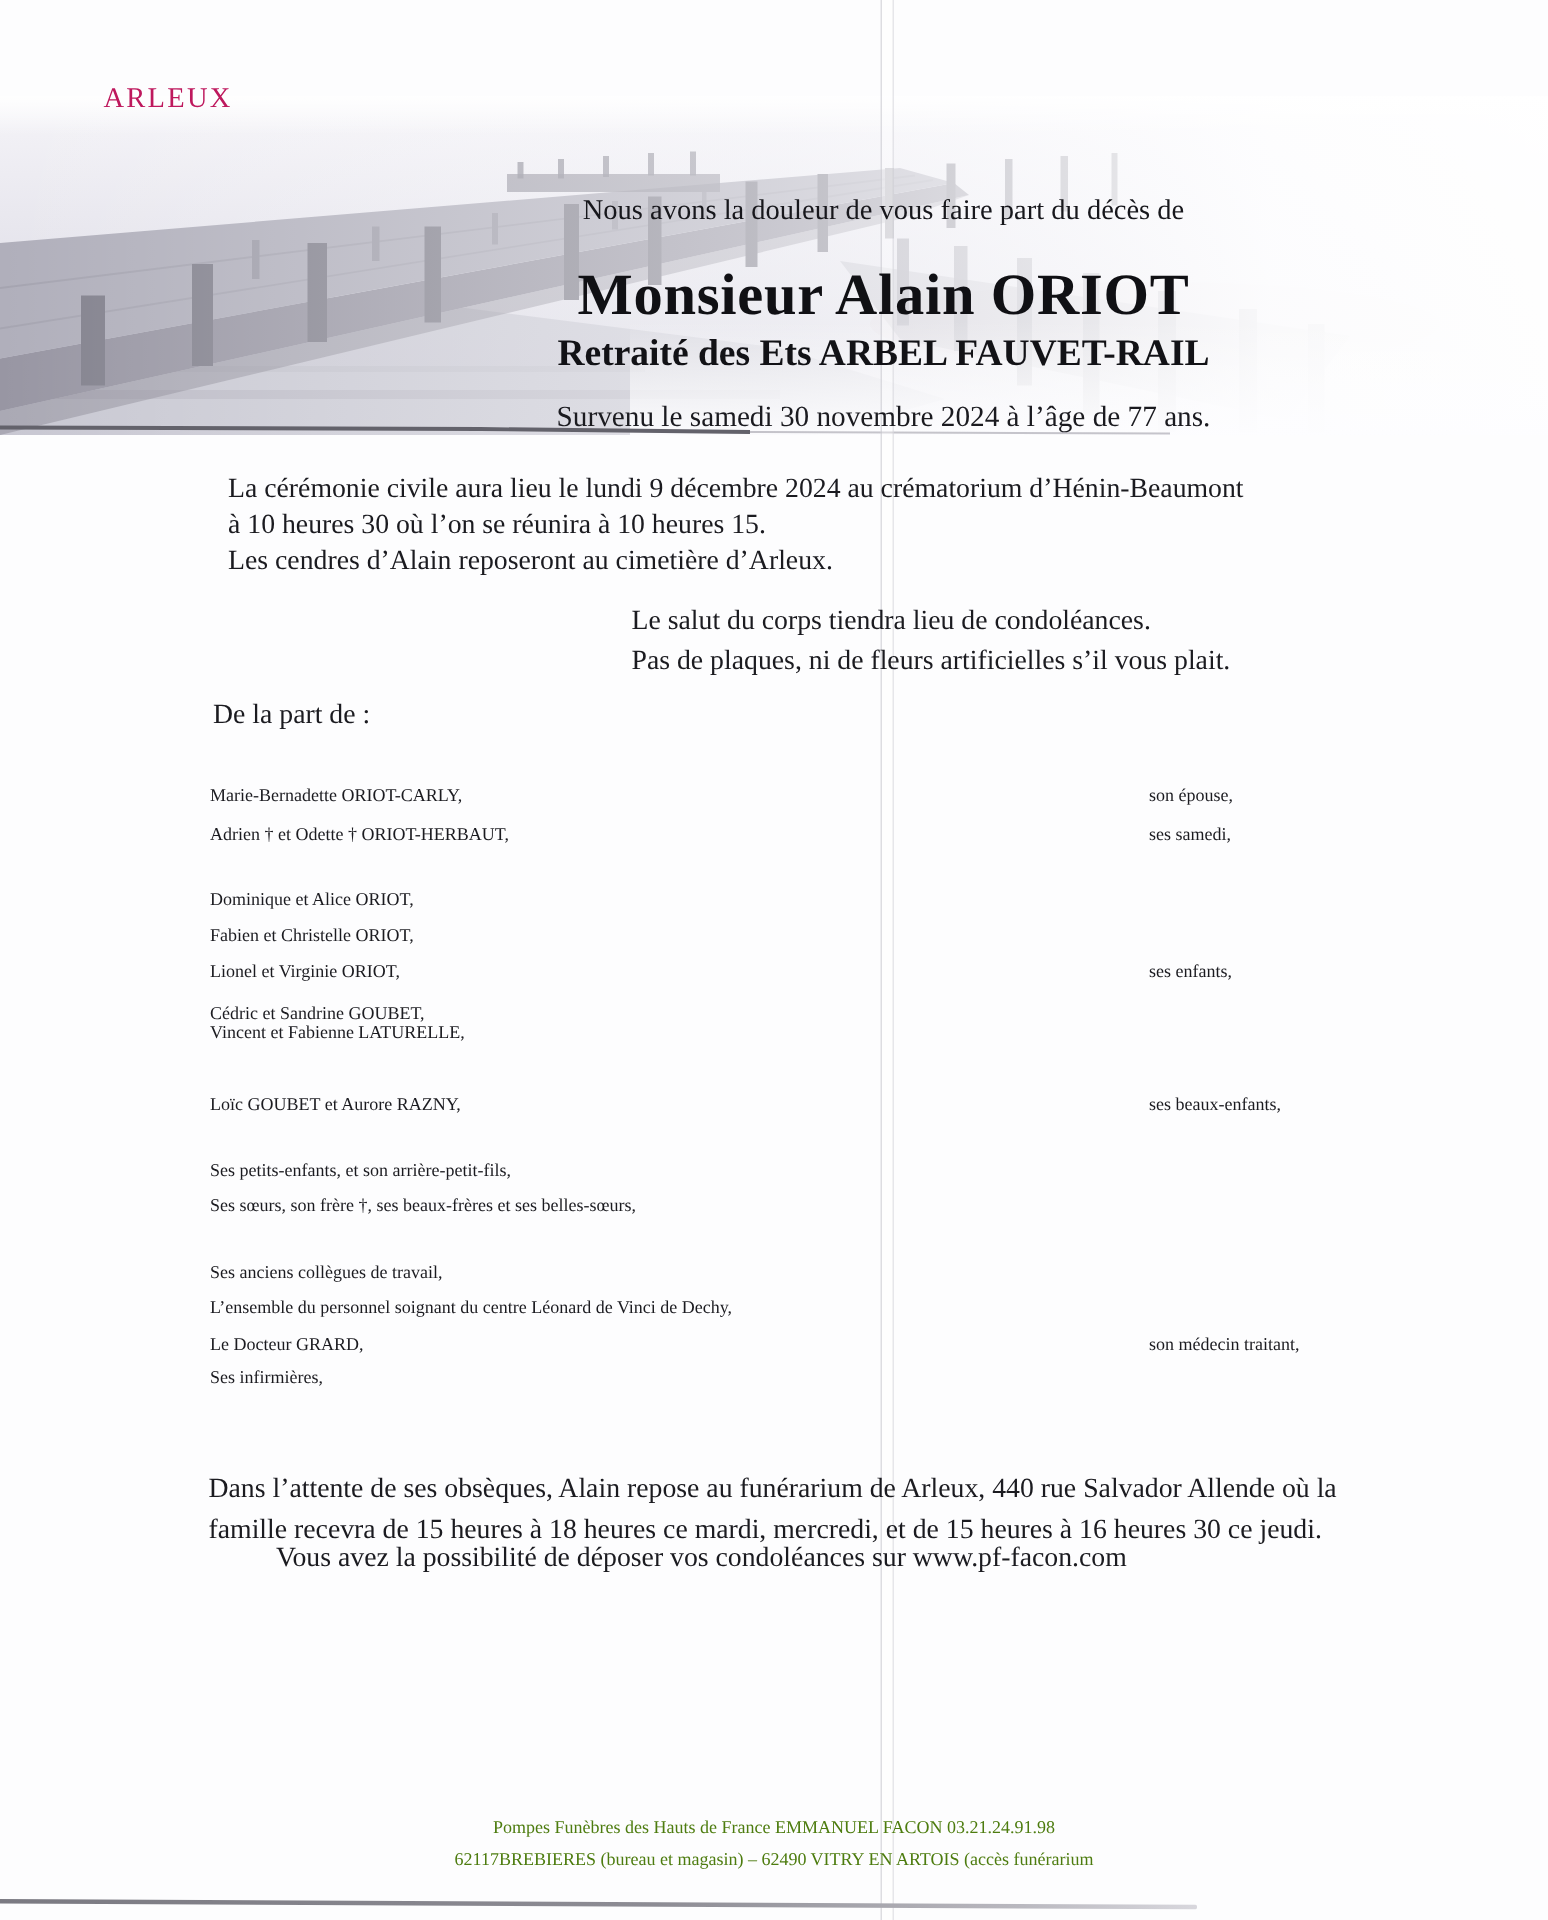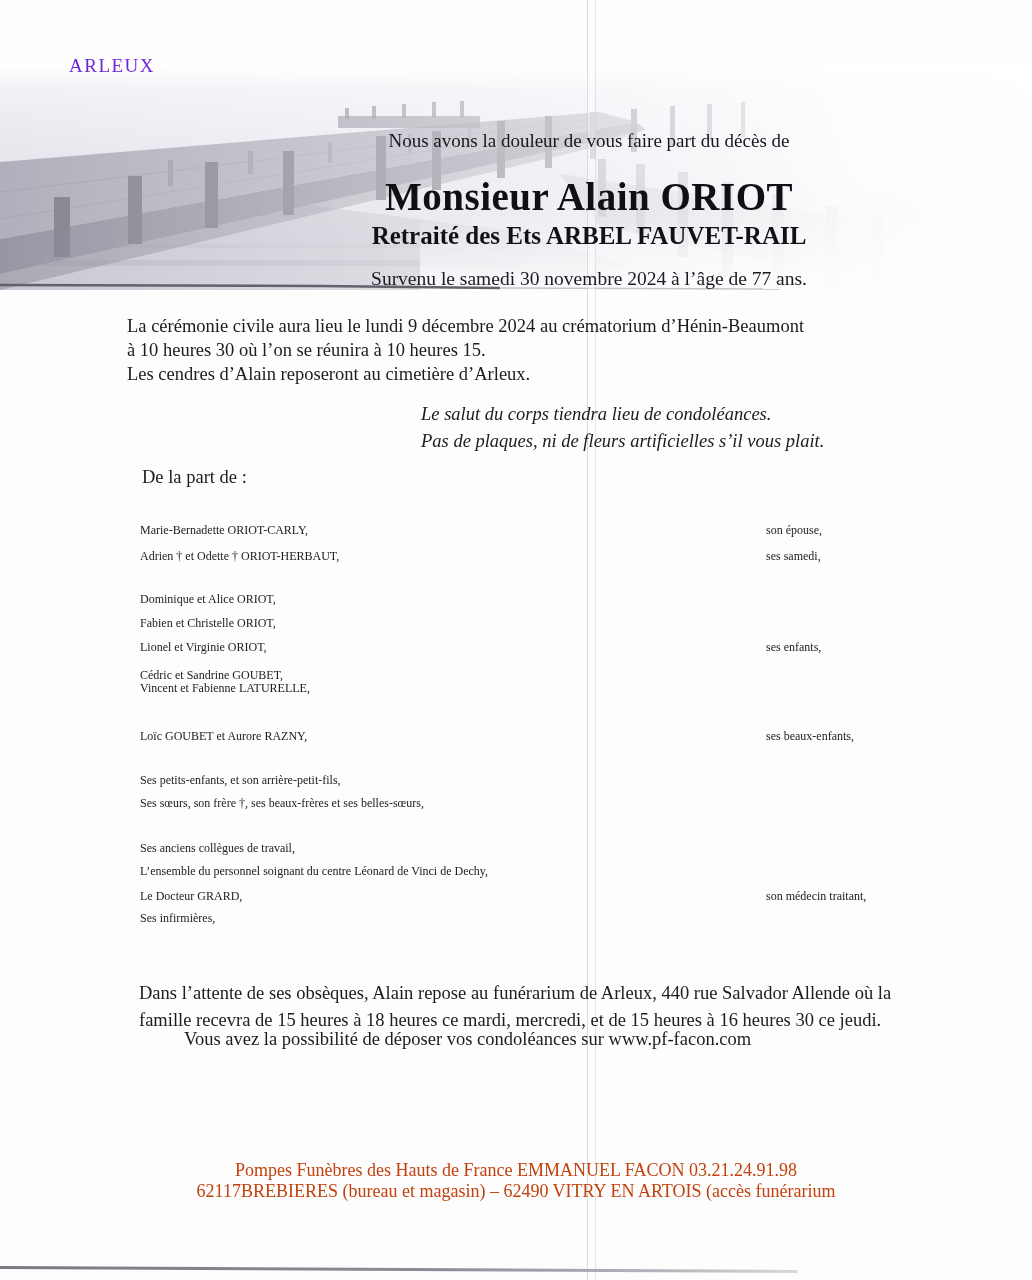--- a/index.html
+++ b/index.html
@@ -3,34 +3,34 @@
 <meta charset="utf-8">
 <style>
   html,body{margin:0;padding:0;background:#ffffff;}
   #page{
     position:relative;width:1032px;height:1280px;overflow:hidden;
     background:#fdfdfe;color:#1b1b20;
     font-family:"Liberation Serif","DejaVu Serif",serif;
   }
   .abs{position:absolute;}
   .ctr{left:0;width:1178px;text-align:center;}
-  .location{left:69px;top:55px;font-size:19px;letter-spacing:1.5px;color:#6d28d9;}
+  .location{left:69px;top:55px;font-size:19px;letter-spacing:1.5px;color:#be185d;}
   .intro{top:130px;font-size:19px;color:#17171c;}
   .deceased-name{top:174px;font-size:39px;font-weight:bold;letter-spacing:.5px;color:#101014;}
   .deceased-title{top:222px;font-size:25px;font-weight:bold;color:#121216;}
   .death-line{top:268px;font-size:19.5px;}
   .body-text{font-size:18.5px;line-height:24px;}
-  .ceremony{left:127px;top:314px;width:800px;}
-  .notice{left:421px;top:401px;font-style:italic;font-size:18.5px;line-height:26.5px;}
+  .ceremony{left:152px;top:314px;width:800px;}
+  .notice{left:421px;top:401px;font-size:18.5px;line-height:26.5px;}
   .heading{left:142px;top:467px;font-size:18.5px;}
   .frow{left:140px;width:852px;height:24px;font-size:12px;}
   .frow .rel{position:absolute;left:626px;top:0;}
   .wake{left:139px;top:980px;width:820px;line-height:27px;}
   .condolences{left:140px;top:1029px;font-size:18.5px;margin-left:44px;}
-  .footer{left:5px;top:1160px;width:1022px;text-align:center;font-size:18px;line-height:20.5px;color:#c2410c;}
+  .footer{left:5px;top:1208px;width:1022px;text-align:center;font-size:12px;line-height:20.5px;color:#4d7c0f;}
   .crease{
     left:587px;top:0;width:7px;height:1280px;
     border-left:1px solid rgba(190,190,198,.5);
     border-right:1px solid rgba(198,198,206,.42);
     background:rgba(255,255,255,.35);
   }
   .scan-line{
     left:-2px;top:1266px;width:800px;height:2.6px;border-radius:1px;
     background:linear-gradient(to right,#7b7a82,#8d8c94 55%,#b9b8bf 85%,#d8d7dd);
     transform:rotate(0.28deg);transform-origin:left center;

